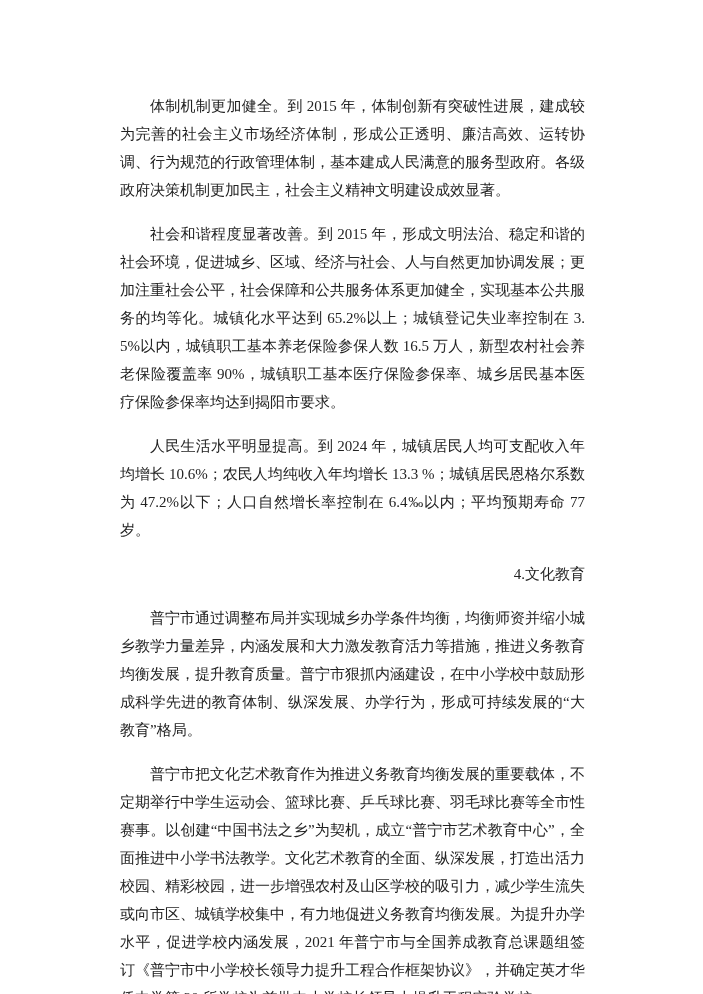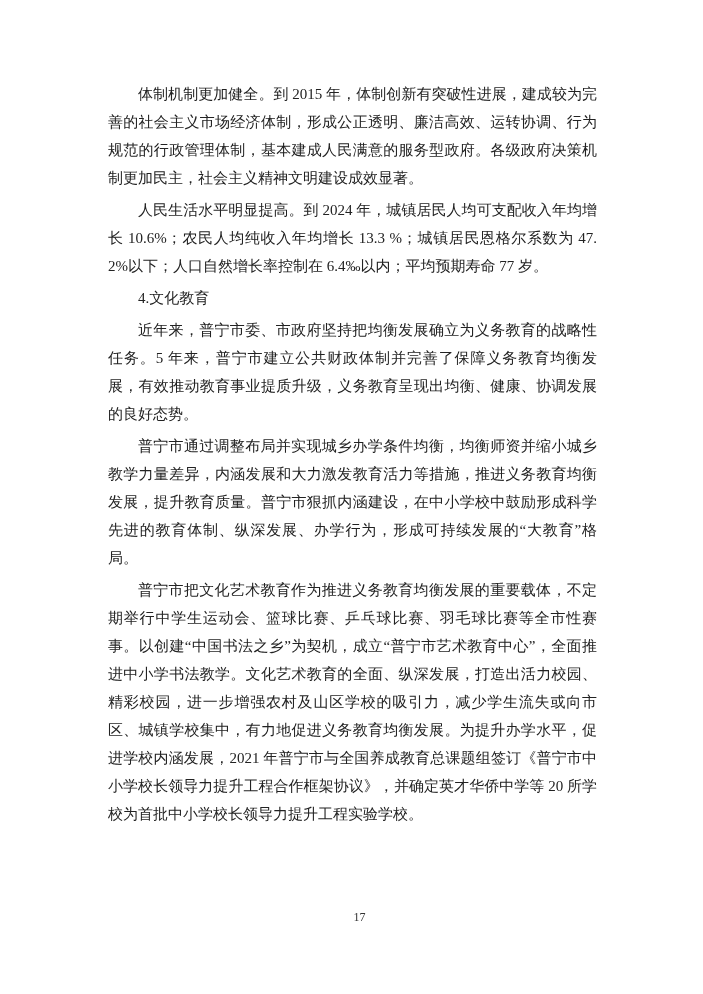--- a/index.html
+++ b/index.html
@@ -19,45 +19,45 @@
   .content {
     position: absolute;
     left: 104px;
     top: 76px;
     width: 497px;
     font-size: 15px;
     line-height: 28px;
     text-align: justify;
   }
   .content p {
-    margin: 4px;
+    margin: 16px;
     text-indent: 2em;
     word-break: break-all;
   }
   .content p.heading {
-    text-align: left;
+    text-align: right;
   }
   .page-number {
     position: absolute;
     top: 910px;
     left: 0;
     width: 100%;
     text-align: center;
     font-size: 12px;
     color: #333333;
     margin-left: 8px;
   }
 </style>
 </head>
 <body>
 
 <div class="page">
   <div class="content">
     <p>体制机制更加健全。到 2015 年，体制创新有突破性进展，建成较为完善的社会主义市场经济体制，形成公正透明、廉洁高效、运转协调、行为规范的行政管理体制，基本建成人民满意的服务型政府。各级政府决策机制更加民主，社会主义精神文明建设成效显著。</p>
+    <p>社会和谐程度显著改善。到 2015 年，形成文明法治、稳定和谐的社会环境，促进城乡、区域、经济与社会、人与自然更加协调发展；更加注重社会公平，社会保障和公共服务体系更加健全，实现基本公共服务的均等化。城镇化水平达到 65.2%以上；城镇登记失业率控制在 3.5%以内，城镇职工基本养老保险参保人数 16.5 万人，新型农村社会养老保险覆盖率 90%，城镇职工基本医疗保险参保率、城乡居民基本医疗保险参保率均达到揭阳市要求。</p>
     <p>人民生活水平明显提高。到 2024 年，城镇居民人均可支配收入年均增长 10.6%；农民人均纯收入年均增长 13.3 %；城镇居民恩格尔系数为 47.2%以下；人口自然增长率控制在 6.4‰以内；平均预期寿命 77 岁。</p>
     <p class="heading">4.文化教育</p>
-    <p>近年来，普宁市委、市政府坚持把均衡发展确立为义务教育的战略性任务。5 年来，普宁市建立公共财政体制并完善了保障义务教育均衡发展，有效推动教育事业提质升级，义务教育呈现出均衡、健康、协调发展的良好态势。</p>
     <p>普宁市通过调整布局并实现城乡办学条件均衡，均衡师资并缩小城乡教学力量差异，内涵发展和大力激发教育活力等措施，推进义务教育均衡发展，提升教育质量。普宁市狠抓内涵建设，在中小学校中鼓励形成科学先进的教育体制、纵深发展、办学行为，形成可持续发展的“大教育”格局。</p>
     <p>普宁市把文化艺术教育作为推进义务教育均衡发展的重要载体，不定期举行中学生运动会、篮球比赛、乒乓球比赛、羽毛球比赛等全市性赛事。以创建“中国书法之乡”为契机，成立“普宁市艺术教育中心”，全面推进中小学书法教学。文化艺术教育的全面、纵深发展，打造出活力校园、精彩校园，进一步增强农村及山区学校的吸引力，减少学生流失或向市区、城镇学校集中，有力地促进义务教育均衡发展。为提升办学水平，促进学校内涵发展，2021 年普宁市与全国养成教育总课题组签订《普宁市中小学校长领导力提升工程合作框架协议》，并确定英才华侨中学等 20 所学校为首批中小学校长领导力提升工程实验学校。</p>
   </div>
 
   <div class="page-number">17</div>
 </div>
 
 </body></html>

